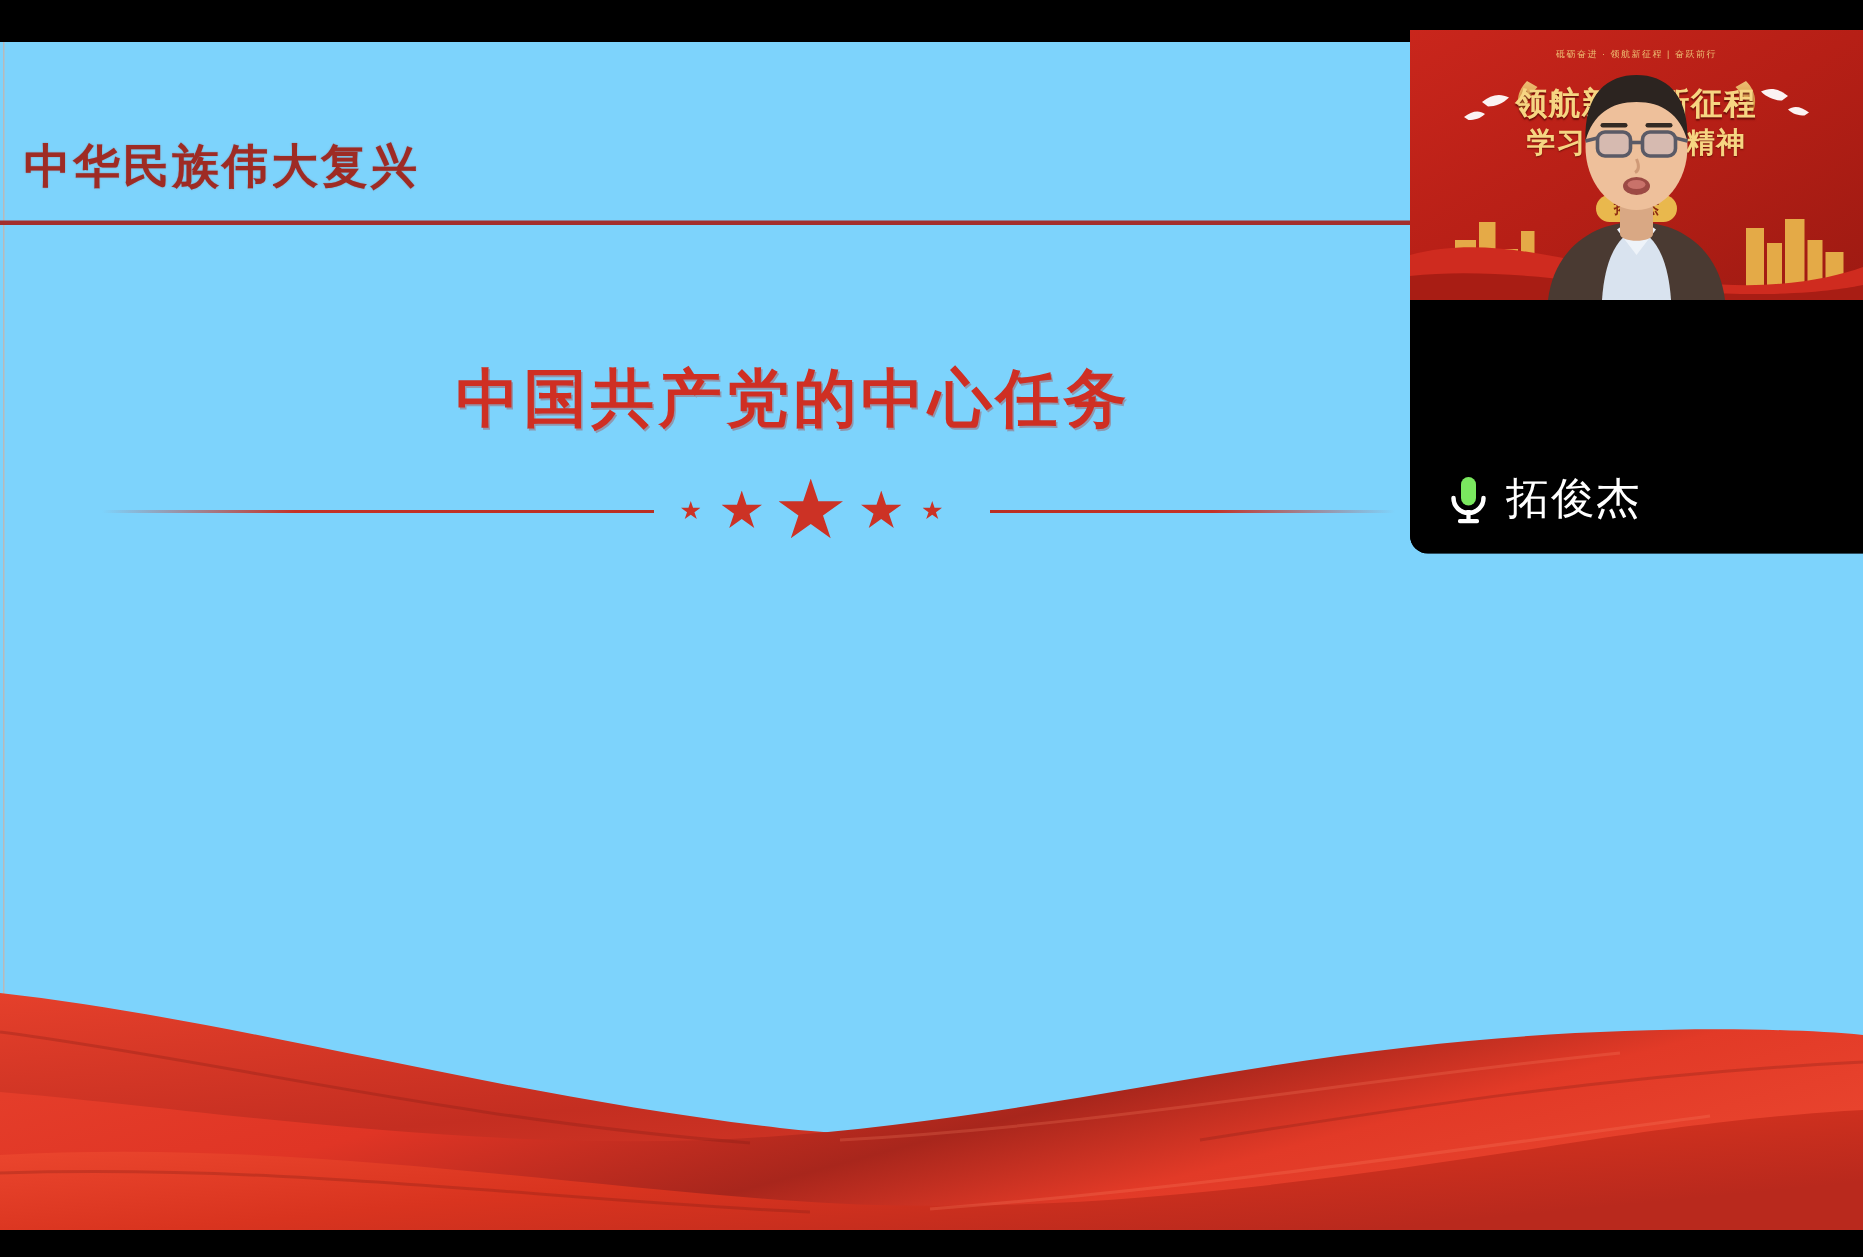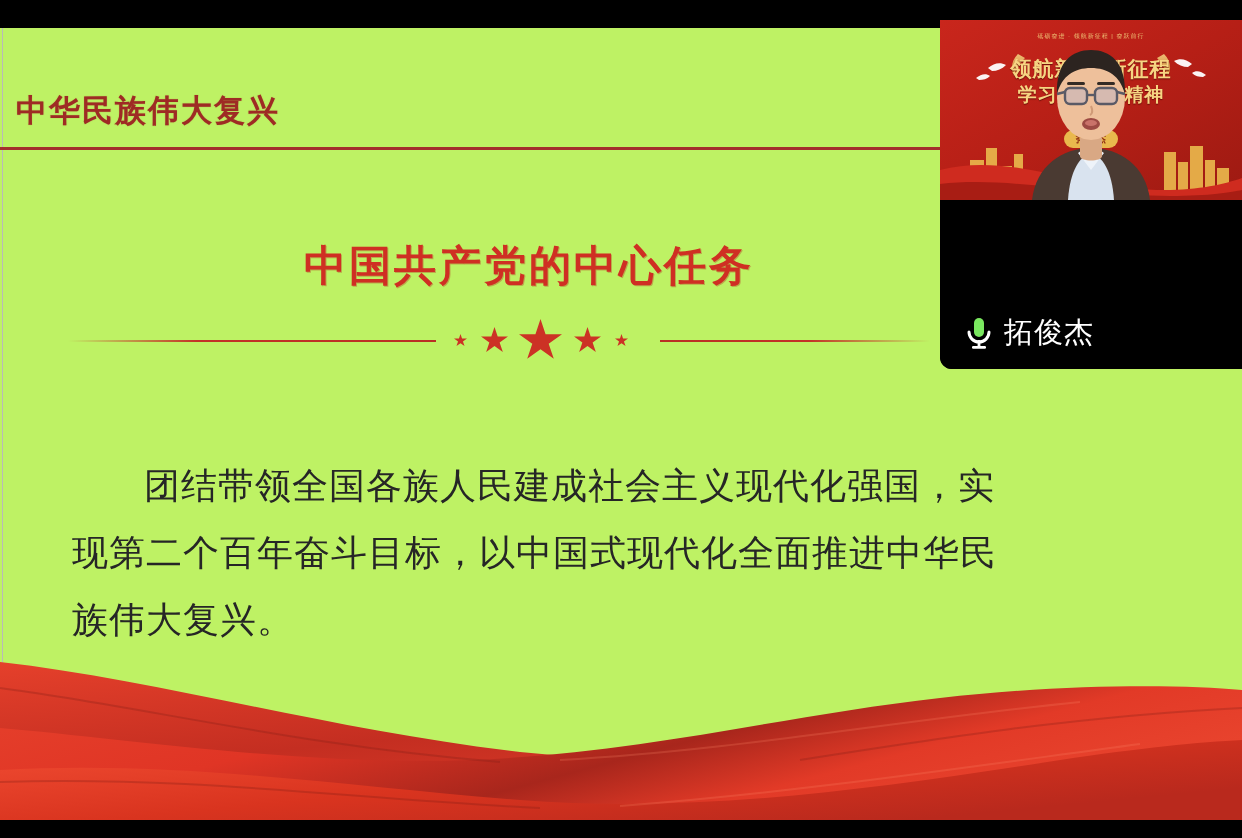--- a/index.html
+++ b/index.html
@@ -5,21 +5,21 @@
   * { margin:0; padding:0; box-sizing:border-box; }
   html,body{
     width:1242px; height:838px; overflow:hidden;
     background:#000; font-family:"Liberation Sans","DejaVu Sans",sans-serif;
   }
   #screen{ position:relative; width:1242px; height:838px; background:#000; overflow:hidden; }
 
   
   #slide{
     position:absolute; left:0; top:28px; width:1242px; height:792px;
-    background:#bef264; overflow:hidden;
+    background:#7dd3fc; overflow:hidden;
   }
   #slide-edge{
     position:absolute; left:2px; top:0; width:1px; height:792px;
     background:#b9b9b9;
   }
 
   
   #hdr-title{
     position:absolute; left:16px; top:62px;
     font-size:31px; font-weight:bold; letter-spacing:2px;
@@ -173,21 +173,20 @@
     <div id="divider">
       <div class="div-line" id="div-line-l"></div>
       <div class="div-line" id="div-line-r"></div>
       <div class="star" style="left:454px; top:16px; width:13px; height:13px;"></div>
       <div class="star" style="left:481px; top:9px; width:27px; height:27px;"></div>
       <div class="star" style="left:519px; top:1px; width:43px; height:43px;"></div>
       <div class="star" style="left:574px; top:9px; width:27px; height:27px;"></div>
       <div class="star" style="left:615px; top:16px; width:13px; height:13px;"></div>
     </div>
 
-    <div id="body-text">团结带领全国各族人民建成社会主义现代化强国，实现第二个百年奋斗目标，以中国式现代化全面推进中华民族伟大复兴。</div>
 
     <div id="ribbon">
       <svg viewBox="0 0 1242 210" preserveAspectRatio="none" xmlns="http://www.w3.org/2000/svg">
         <defs>
           <linearGradient id="g1" x1="0" y1="0" x2="1" y2="0.4">
             <stop offset="0" stop-color="#e6412c"></stop>
             <stop offset="0.35" stop-color="#e03525"></stop>
             <stop offset="0.62" stop-color="#a8261c"></stop>
             <stop offset="0.8" stop-color="#e23a27"></stop>
             <stop offset="1" stop-color="#e8432d"></stop>

